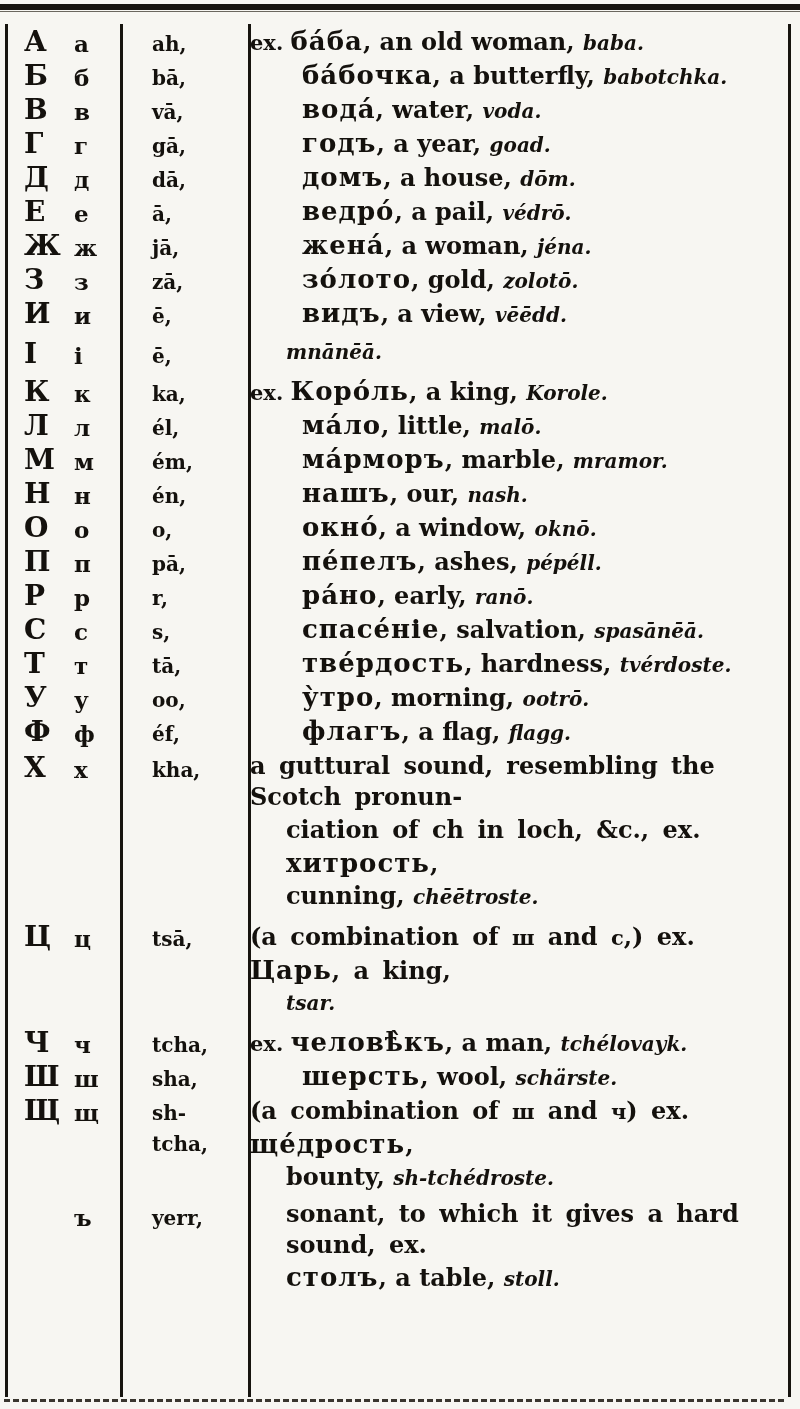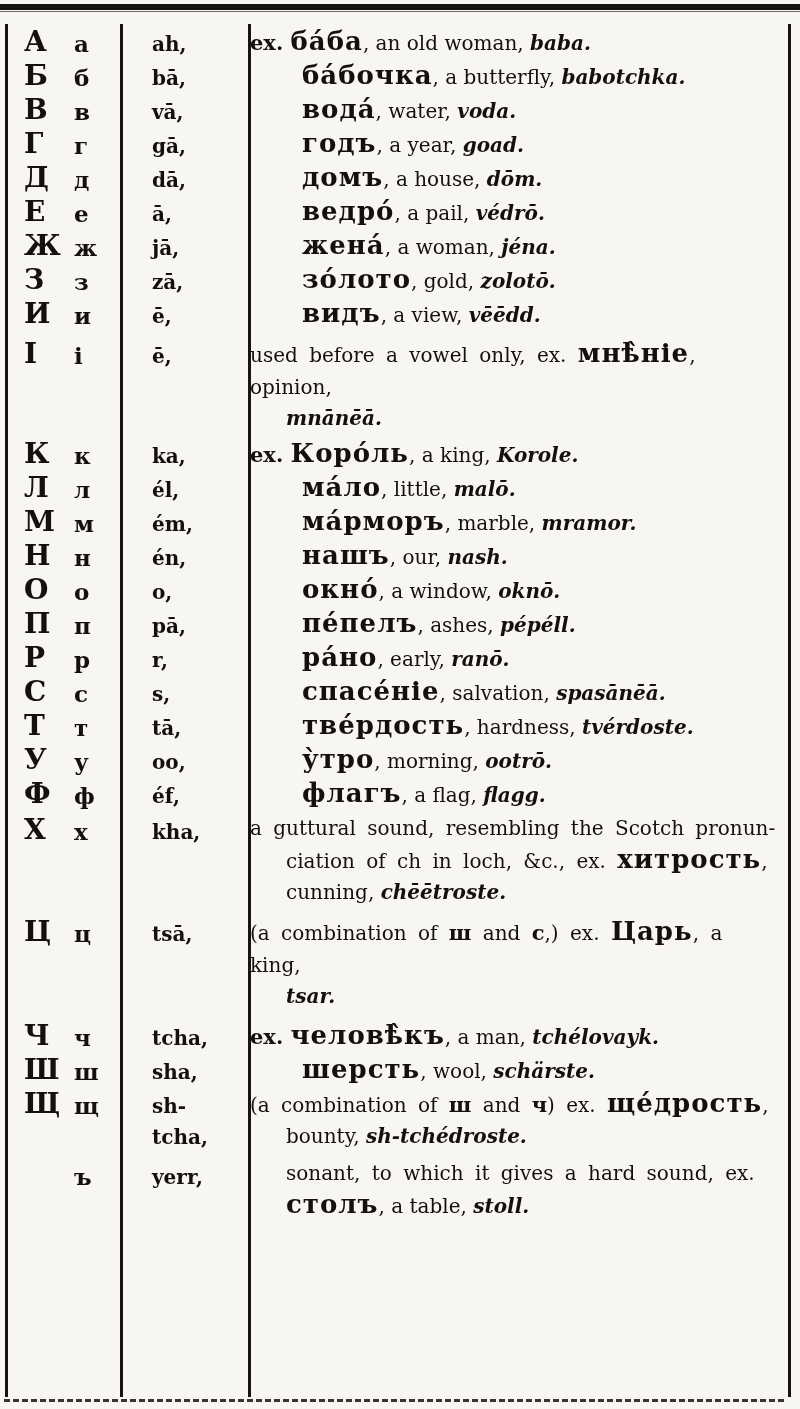--- a/index.html
+++ b/index.html
@@ -36,21 +36,21 @@
   .c-pron{width:120px;padding-left:32px;font-size:20px;font-weight:bold;line-height:31px;padding-top:3px;flex:none;}
   .c-ex{flex:1;min-width:0;}
   .line{display:block;}
   .lh-cyr{line-height:31px;}
   .lh-en{line-height:28px;}
   .ind0{padding-left:10px;}
   .ind1{padding-left:46px;}
   .ind2{padding-left:62px;}
   .w{word-spacing:5px;}
   .seg-ex{font-size:21px;font-weight:bold;}
-  .seg-en{font-size:20px;font-weight:normal;}
+  .seg-en{font-size:24px;font-weight:bold;}
   .seg-cyr{font-size:26px;font-weight:bold;letter-spacing:1px;}
   .seg-cyrsm{font-size:21px;font-weight:bold;}
   .seg-tr{font-size:20px;font-weight:bold;font-style:italic;}
 </style>
 </head>
 <body>
 
 <div class="page">
   <div class="top-rule"></div>
   <div class="vline vl-left"></div>
@@ -128,21 +128,20 @@
         <div class="c-pron">ē,</div>
         <div class="c-ex">
           <div class="line ind2 lh-cyr"><span class="seg-cyr">видъ</span><span class="seg-en">, a view, </span><span class="seg-tr">vēēdd.</span></div>
         </div>
       </div>
       <div class="row" style="margin-top: 6px;">
         <div class="c-upper">I</div>
         <div class="c-lower">i</div>
         <div class="c-pron">ē,</div>
         <div class="c-ex">
-          <div class="line ind0 lh-cyr w"><span class="seg-en">used before a vowel only, ex. </span><span class="seg-cyr">мнѣ̀ніе</span><span class="seg-en">, opinion,</span></div>
           <div class="line ind1 lh-en"><span class="seg-tr">mnānēā.</span></div>
         </div>
       </div>
       <div class="row" style="margin-top: 4px;">
         <div class="c-upper">К</div>
         <div class="c-lower">к</div>
         <div class="c-pron">ka,</div>
         <div class="c-ex">
           <div class="line ind0 lh-cyr"><span class="seg-ex">ex. </span><span class="seg-cyr">Коро́ль</span><span class="seg-en">, a king, </span><span class="seg-tr">Korole.</span></div>
         </div>

